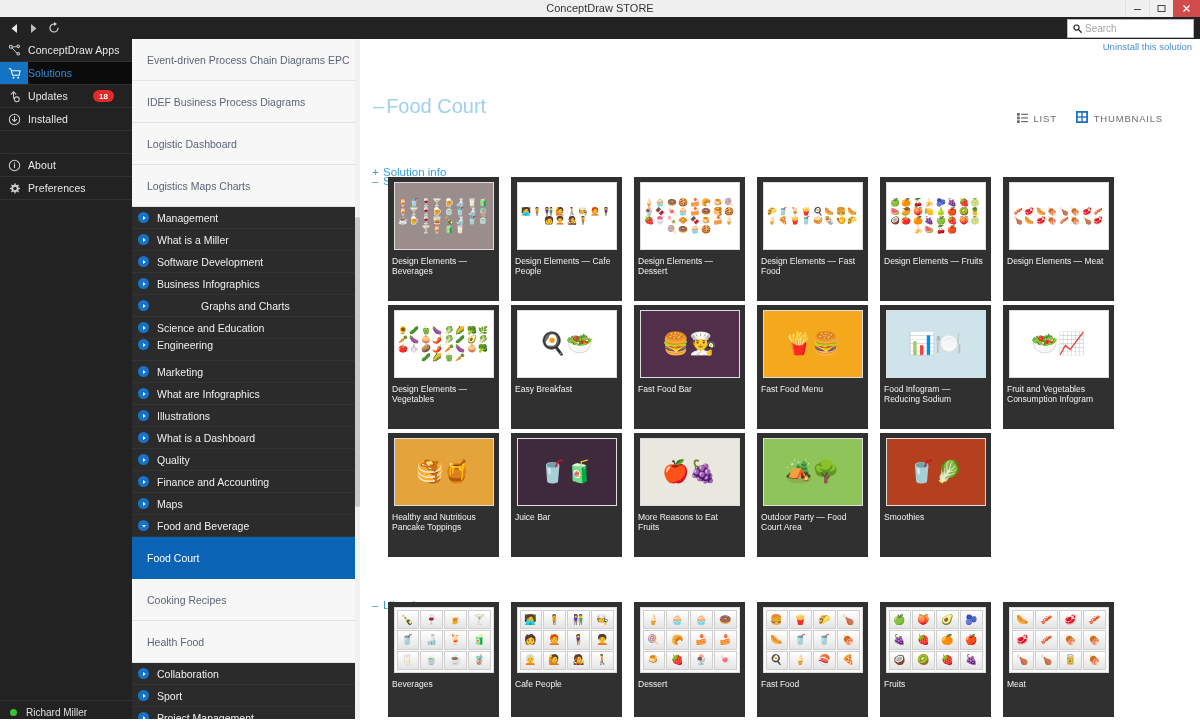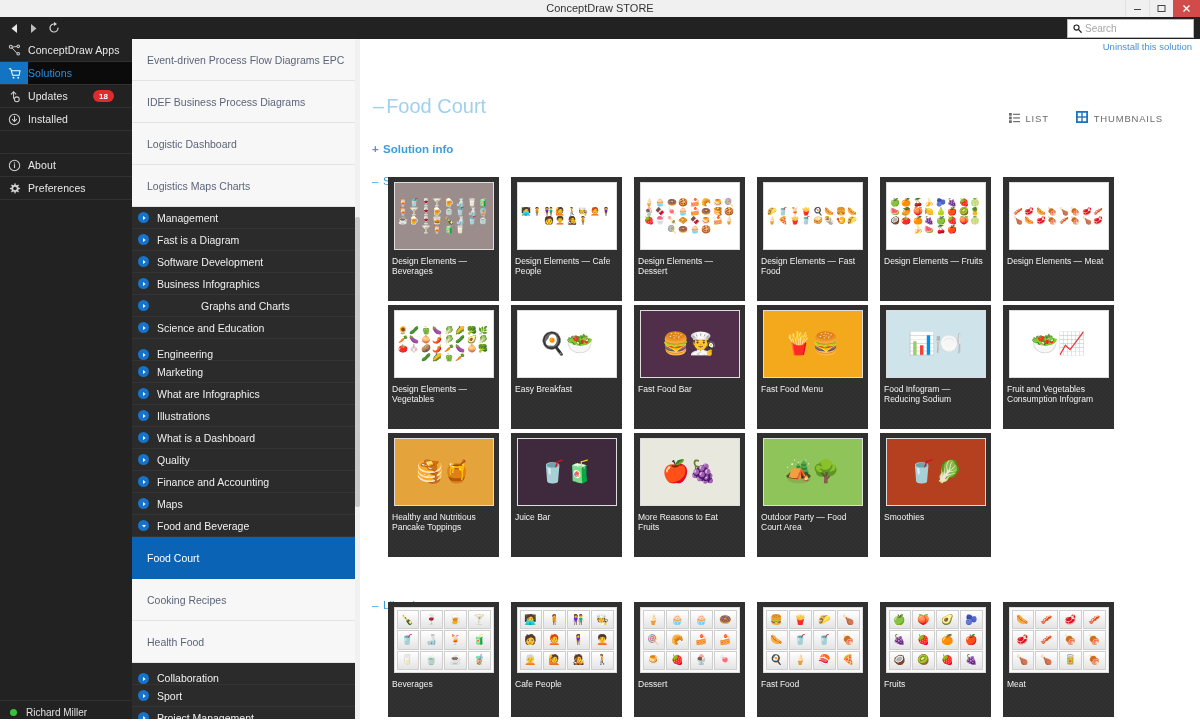--- a/index.html
+++ b/index.html
@@ -131,27 +131,27 @@
     background:#fff;overflow:hidden;
   }
   .uninstall{
     position:absolute;right:8px;top:2px;font-size:9.5px;color:#4a90d9;cursor:pointer;
   }
   .page-title{
     position:absolute;left:13px;top:56px;font-size:20px;color:#9fd0ef;font-weight:normal;
   }
   .page-title .mn{color:#9fd0ef;margin-right:2px;}
 
-  .viewtoggle{position:absolute;right:37px;top:70px;display:flex;align-items:flex-start;gap:27px;}
+  .viewtoggle{position:absolute;right:37px;top:70px;display:flex;align-items:flex-start;gap:19px;}
   .vt{display:flex;align-items:center;gap:6px;cursor:pointer;}
   .vt .vlabel{font-size:9.5px;color:#6b6b6b;letter-spacing:.8px;}
 
   .sect{position:absolute;left:12px;font-size:11.5px;color:#3b9ee0;cursor:pointer;}
   .sect .sgn{display:inline-block;width:11px;color:#3b9ee0;}
-  .sect-info{top:104px;font-weight:bold;}
+  .sect-info{top:127px;}
   .sect-samples{top:136px;}
   .sect-libs{top:560px;}
 
   
   .grid{position:absolute;display:flex;flex-wrap:wrap;gap:0;}
   .card{
     width:111px;background:#2e2e2e;box-sizing:border-box;
     margin-right:0;cursor:pointer;
     background-image:linear-gradient(45deg,rgba(255,255,255,.018) 25%,transparent 25%,transparent 50%,rgba(255,255,255,.018) 50%,rgba(255,255,255,.018) 75%,transparent 75%);
     background-size:4px 4px;
@@ -310,21 +310,21 @@
 
       <div class="userbar">
         <span class="dot"></span>
         <span class="uname">Richard Miller</span>
       </div>
     </div>
 
     <div class="midcol">
       <div class="mid-white">
         <div class="mi mi-white">
-          <span>Event-driven Process Flow Diagrams EPC</span>
+          <span>Event-driven Process Chain Diagrams EPC</span>
         </div>
         <div class="mi mi-white">
           <span>IDEF Business Process Diagrams</span>
         </div>
         <div class="mi mi-white">
           <span>Logistic Dashboard</span>
         </div>
         <div class="mi mi-white">
           <span>Logistics Maps Charts</span>
         </div>
@@ -338,21 +338,21 @@
               </svg>
             </span>
             <span class="mtxt">Management</span>
           </div>
           <div class="mi mi-dark" style="display: flex; align-items: center;">
             <span class="bullet">
               <svg width="6" height="6" viewBox="0 0 6 6">
                 <path d="M2 1 L2 5 L4.6 3 Z" fill="#fff"></path>
               </svg>
             </span>
-            <span class="mtxt">Fast is a Diagram</span>
+            <span class="mtxt">What is a Miller</span>
           </div>
           <div class="mi mi-dark" style="display: flex; align-items: center;">
             <span class="bullet">
               <svg width="6" height="6" viewBox="0 0 6 6">
                 <path d="M2 1 L2 5 L4.6 3 Z" fill="#fff"></path>
               </svg>
             </span>
             <span class="mtxt">Software Development</span>
           </div>
           <div class="mi mi-dark" style="display: flex; align-items: center;">
@@ -372,21 +372,21 @@
             <span class="mtxt">Graphs and Charts</span>
           </div>
           <div class="mi mi-dark" style="display: flex; align-items: center;">
             <span class="bullet">
               <svg width="6" height="6" viewBox="0 0 6 6">
                 <path d="M2 1 L2 5 L4.6 3 Z" fill="#fff"></path>
               </svg>
             </span>
             <span class="mtxt">Science and Education</span>
           </div>
-          <div class="mi mi-dark" style="display: flex; align-items: flex-end;">
+          <div class="mi mi-dark" style="display: flex; align-items: flex-start;">
             <span class="bullet">
               <svg width="6" height="6" viewBox="0 0 6 6">
                 <path d="M2 1 L2 5 L4.6 3 Z" fill="#fff"></path>
               </svg>
             </span>
             <span class="mtxt">Engineering</span>
           </div>
           <div class="mi mi-dark" style="display: flex; align-items: center;">
             <span class="bullet">
               <svg width="6" height="6" viewBox="0 0 6 6">
@@ -455,21 +455,21 @@
             <div class="mi mi-white sel">
               <span>Food Court</span>
             </div>
             <div class="mi mi-white">
               <span>Cooking Recipes</span>
             </div>
             <div class="mi mi-white">
               <span>Health Food</span>
             </div>
           </div>
-          <div class="mi mi-dark" style="display: flex; align-items: flex-end;">
+          <div class="mi mi-dark" style="display: flex; align-items: center;">
             <span class="bullet">
               <svg width="6" height="6" viewBox="0 0 6 6">
                 <path d="M2 1 L2 5 L4.6 3 Z" fill="#fff"></path>
               </svg>
             </span>
             <span class="mtxt">Collaboration</span>
           </div>
           <div class="mi mi-dark" style="display: flex; align-items: center;">
             <span class="bullet">
               <svg width="6" height="6" viewBox="0 0 6 6">

